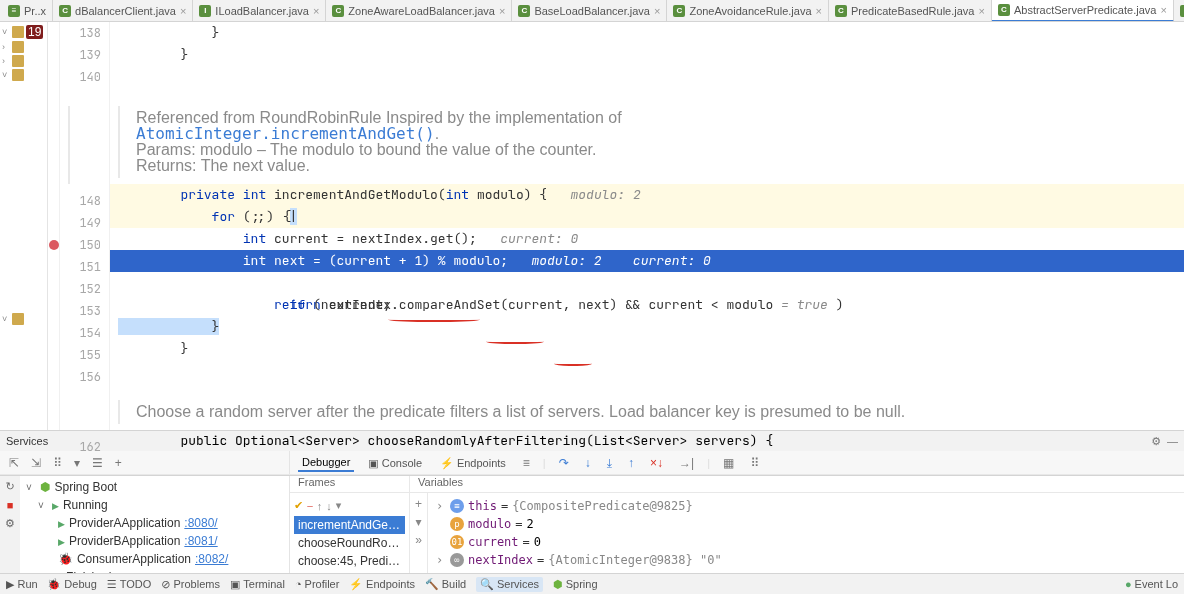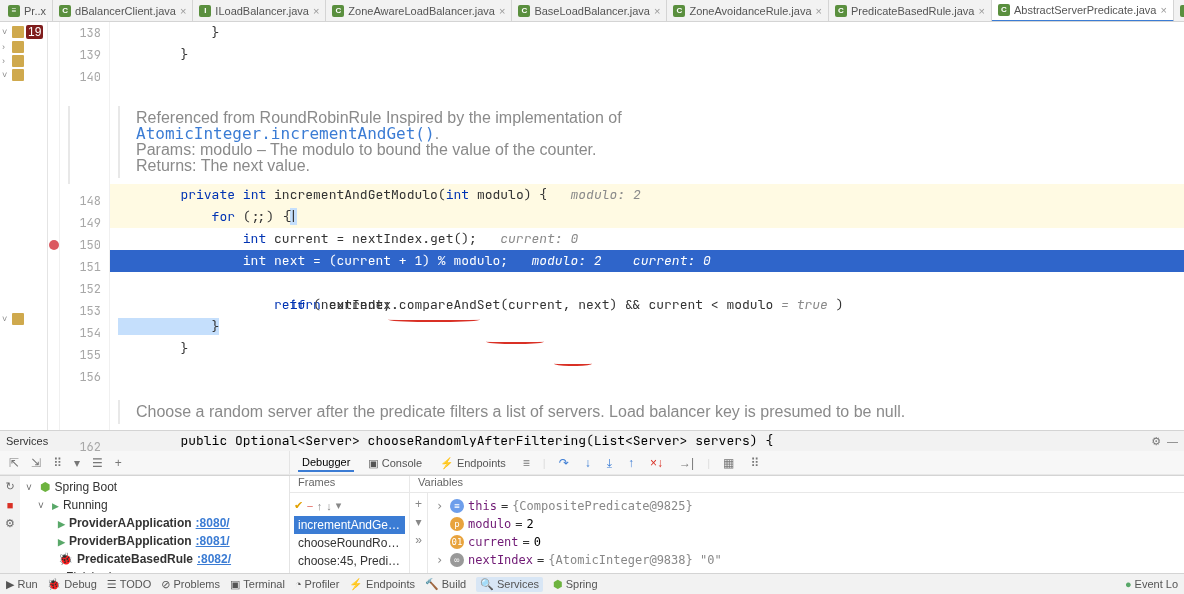--- a/index.html
+++ b/index.html
@@ -39,21 +39,21 @@
   .svc-bar .icons-r { margin-left:auto; display:flex; gap:6px; color:#777; }
 
   .debug { height: 122px; border-top: 1px solid #d4d4d4; display:flex; background:#fff; }
   .dbg-left { width: 290px; border-right:1px solid #e4e4e4; display:flex; }
   .dbg-icons { width:20px; background:#f2f2f2; display:flex; flex-direction:column; align-items:center; gap:6px; padding-top:4px; font-size:11px; color:#666; }
   .dbg-tree { flex:1; font-size:12px; padding:2px 4px; }
   .dbg-tree .node { display:flex; align-items:center; gap:4px; height:18px; padding-left:2px; }
   .dbg-tree .arrow { font-size:10px; color:#666; width:10px; }
   .dbg-tree .run-ic::before { content:"▶"; color:#59a869; font-size:9px; }
   .dbg-tree .link { color:#3b7cd4; text-decoration:underline; }
-  .dbg-tree .bold { font-weight:bold; }
+  .dbg-tree .bold { font-weight:normal; }
 
   .dbg-right { flex:1; display:flex; flex-direction:column; }
   .dbg-toolbar { height:24px; border-bottom:1px solid #e4e4e4; display:flex; align-items:center; gap:10px; padding:0 8px; font-size:11px; }
   .dbg-toolbar .tab-d { color:#555; padding:2px 4px; }
   .dbg-toolbar .tab-d.active { border-bottom:2px solid #3b7cd4; color:#000; }
   .panels-hdr { display:flex; height:17px; font-size:11px; color:#666; border-bottom:1px solid #e8e8e8; }
   .panels-hdr > div:first-child { width:120px; padding-left:8px; border-right:1px solid #e8e8e8; }
   .panels-hdr > div:last-child { padding-left:8px; }
   .panels { flex:1; display:flex; font-size:12px; overflow:hidden; }
   .frames { width:120px; border-right:1px solid #e8e8e8; padding:4px; }
@@ -258,21 +258,21 @@
           <span>ProviderAApplication </span>
           <span class="link">:8080/</span>
         </div>
       <div class="node bold" style="padding-left:34px">
           <span class="run-ic"></span>
           <span>ProviderBApplication </span>
           <span class="link">:8081/</span>
         </div>
       <div class="node bold" style="padding-left:34px">
           <span style="color:#6db33f">🐞</span>
-          <span>PredicateBasedRule </span>
+          <span>ConsumerApplication </span>
           <span class="link">:8082/</span>
         </div>
       <div class="node" style="padding-left:14px">
           <span class="arrow">˅</span>
           <span style="color:#888">✓</span>
           <span>Finished</span>
         </div>
       <div class="node" style="padding-left:34px;color:#aaa;text-decoration:line-through">
           <span>EurekaServerApplication</span>
         </div>

